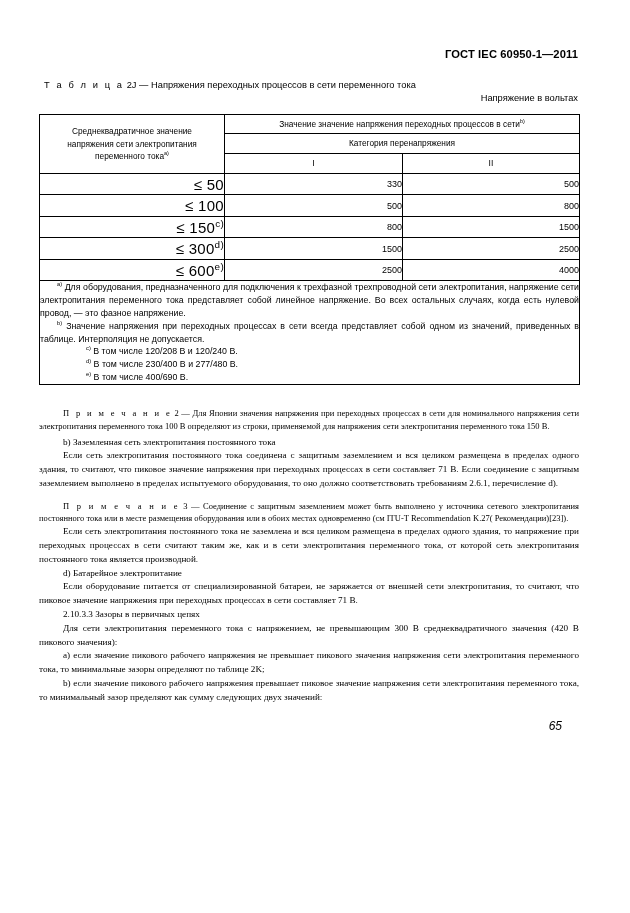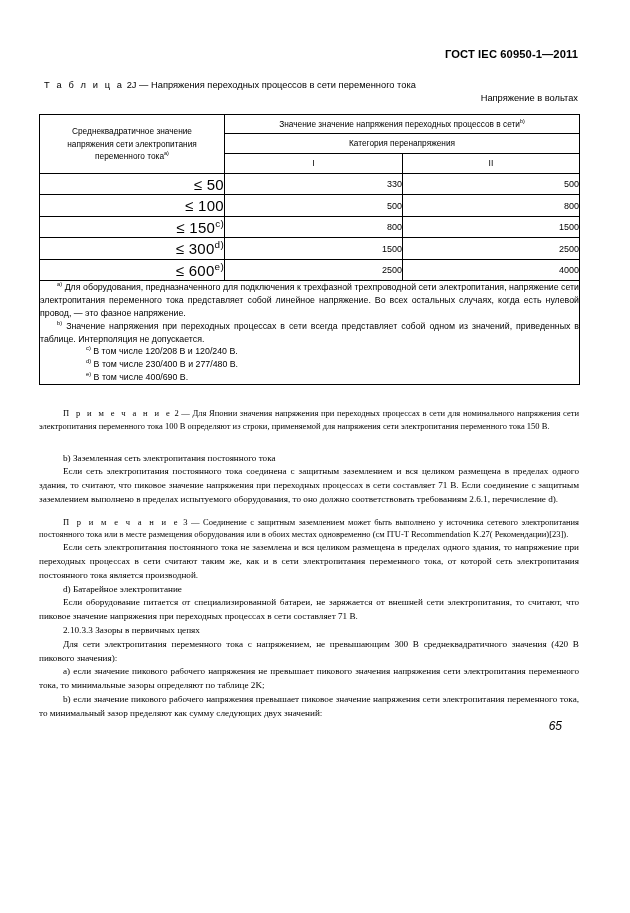--- a/index.html
+++ b/index.html
@@ -226,21 +226,21 @@
 
   <div class="body-block" style="top:407px;">
 
     <p class="ind note-para">
       <span class="note-word">П р и м е ч а н и е</span>
       <span>2</span>
       <span>—</span>
       <span>Для Японии значения напряжения при переходных процессах в сети для номинального напряжения сети электропитания переменного тока 100 В определяют из строки, применяемой для напряжения сети электропитания переменного тока 150 В.</span>
     </p>
 
-    <p class="ind" style="margin-top:19px;">b) Заземленная сеть электропитания постоянного тока</p>
+    <p class="ind" style="margin-top:3px;">b) Заземленная сеть электропитания постоянного тока</p>
     <p class="ind">Если сеть электропитания постоянного тока соединена с защитным заземлением и вся целиком размещена в пределах одного здания, то считают, что пиковое значение напряжения при переходных процессах в сети составляет 71 В. Если соединение с защитным заземлением выполнено в пределах испытуемого оборудования, то оно должно соответствовать требованиям 2.6.1, перечисление d).</p>
 
     <p class="ind note-para" style="margin-top:9px;">
       <span class="note-word">П р и м е ч а н и е</span>
       <span>3</span>
       <span>—</span>
       <span>Соединение с защитным заземлением может быть выполнено у источника сетевого электропитания постоянного тока или в месте размещения оборудования или в обоих местах одновременно (см ITU-T Recommendation K.27( Рекомендации)[23]).</span>
     </p>
 
     <p class="ind">Если сеть электропитания постоянного тока не заземлена и вся целиком размещена в пределах одного здания, то напряжение при переходных процессах в сети считают таким же, как и в сети электропитания переменного тока, от которой сеть электропитания постоянного тока является производной.</p>

